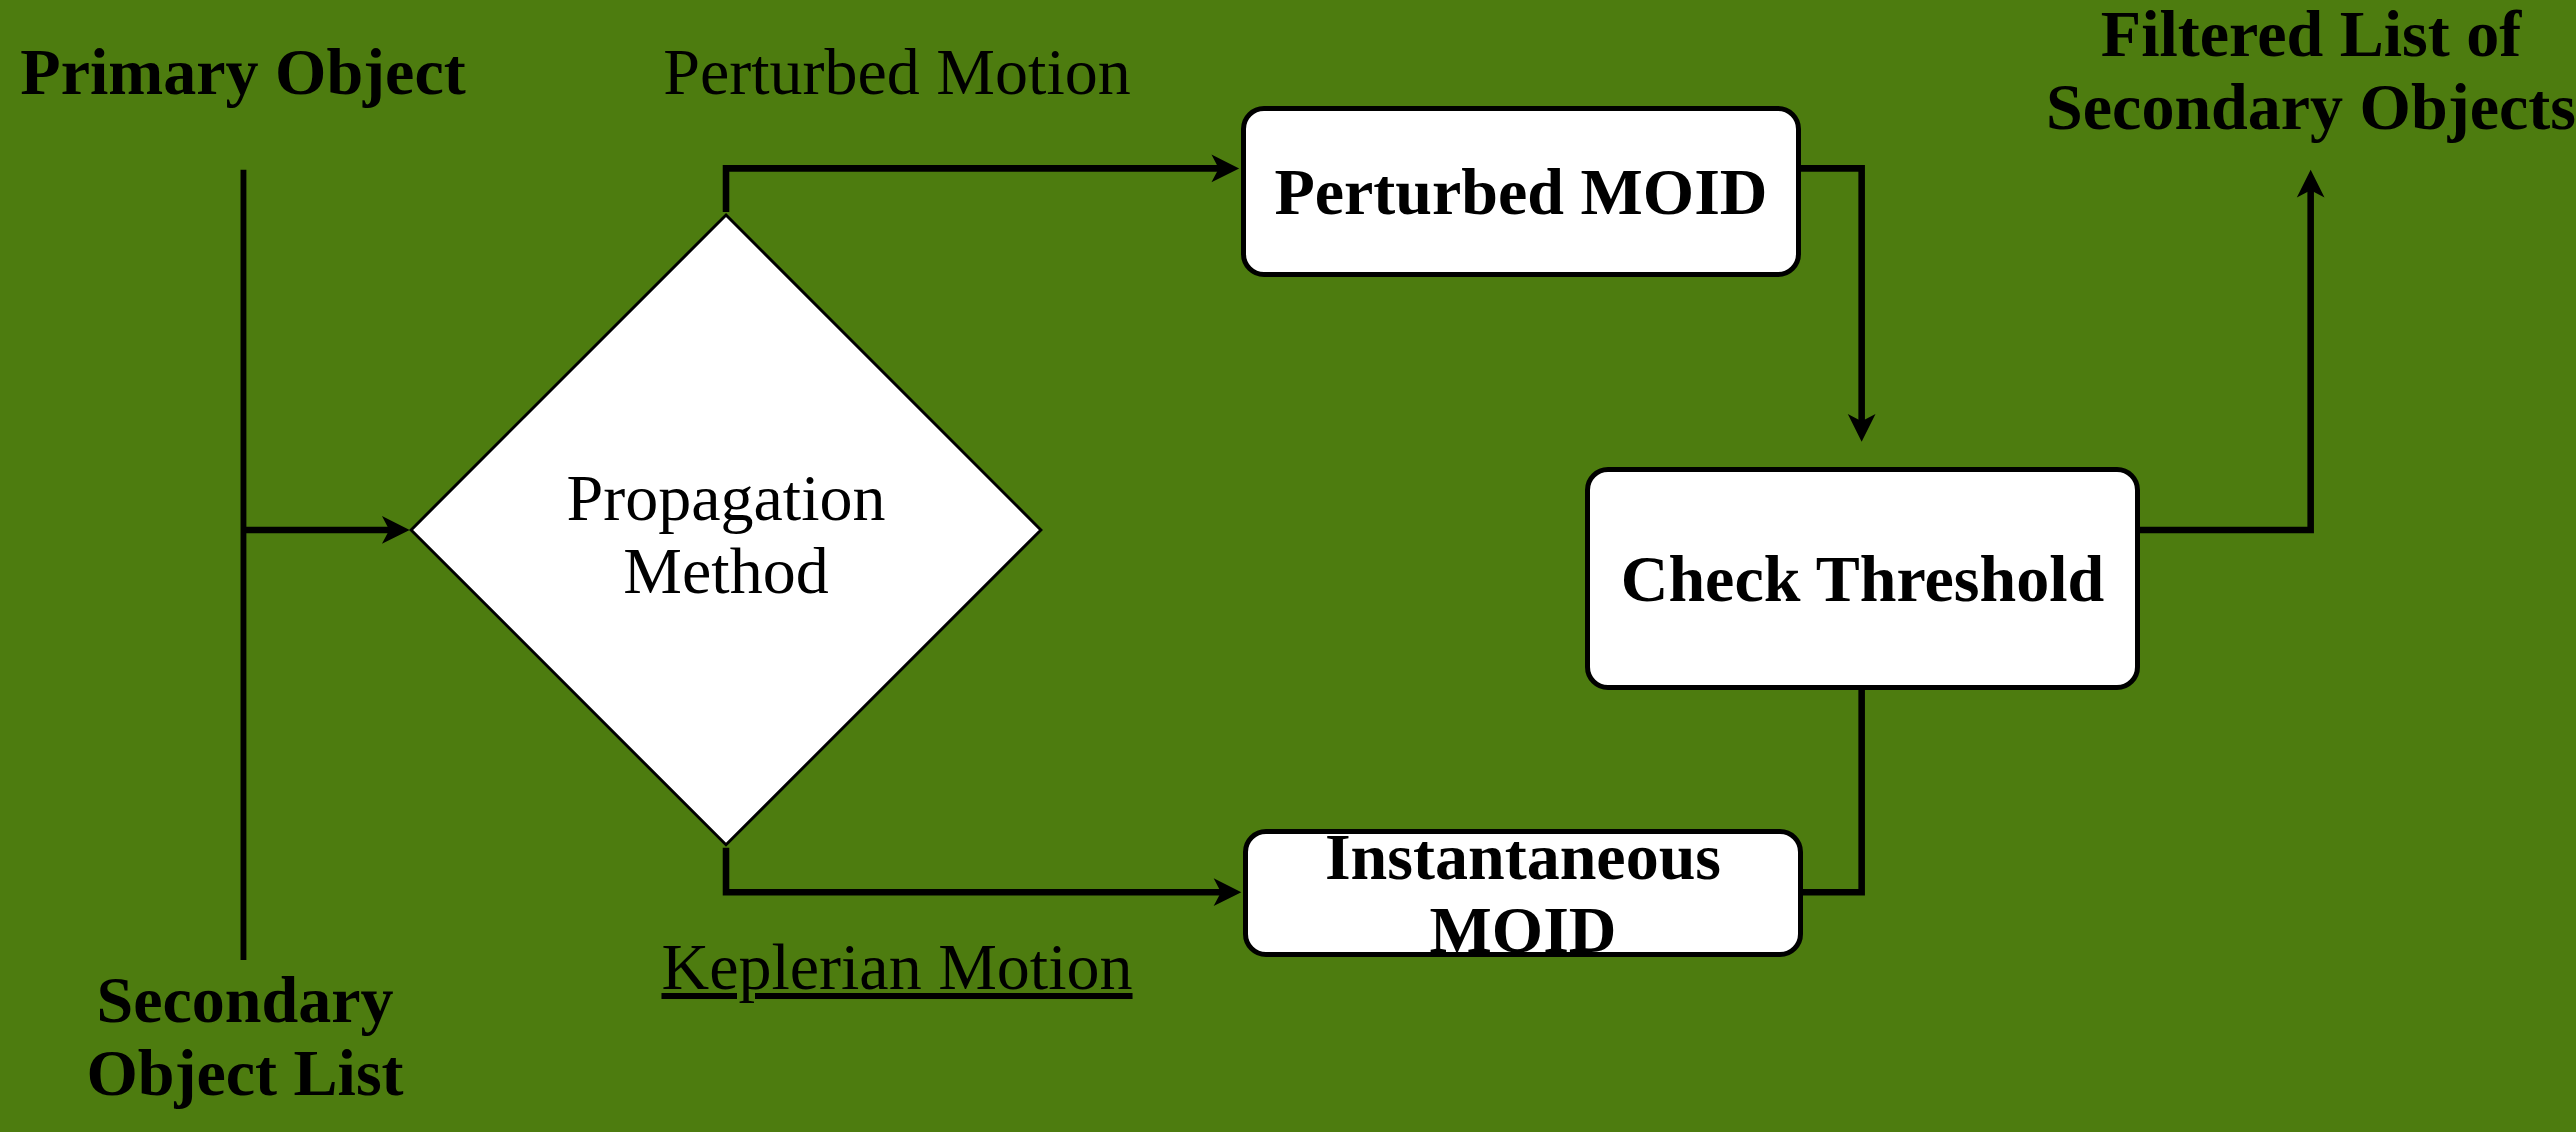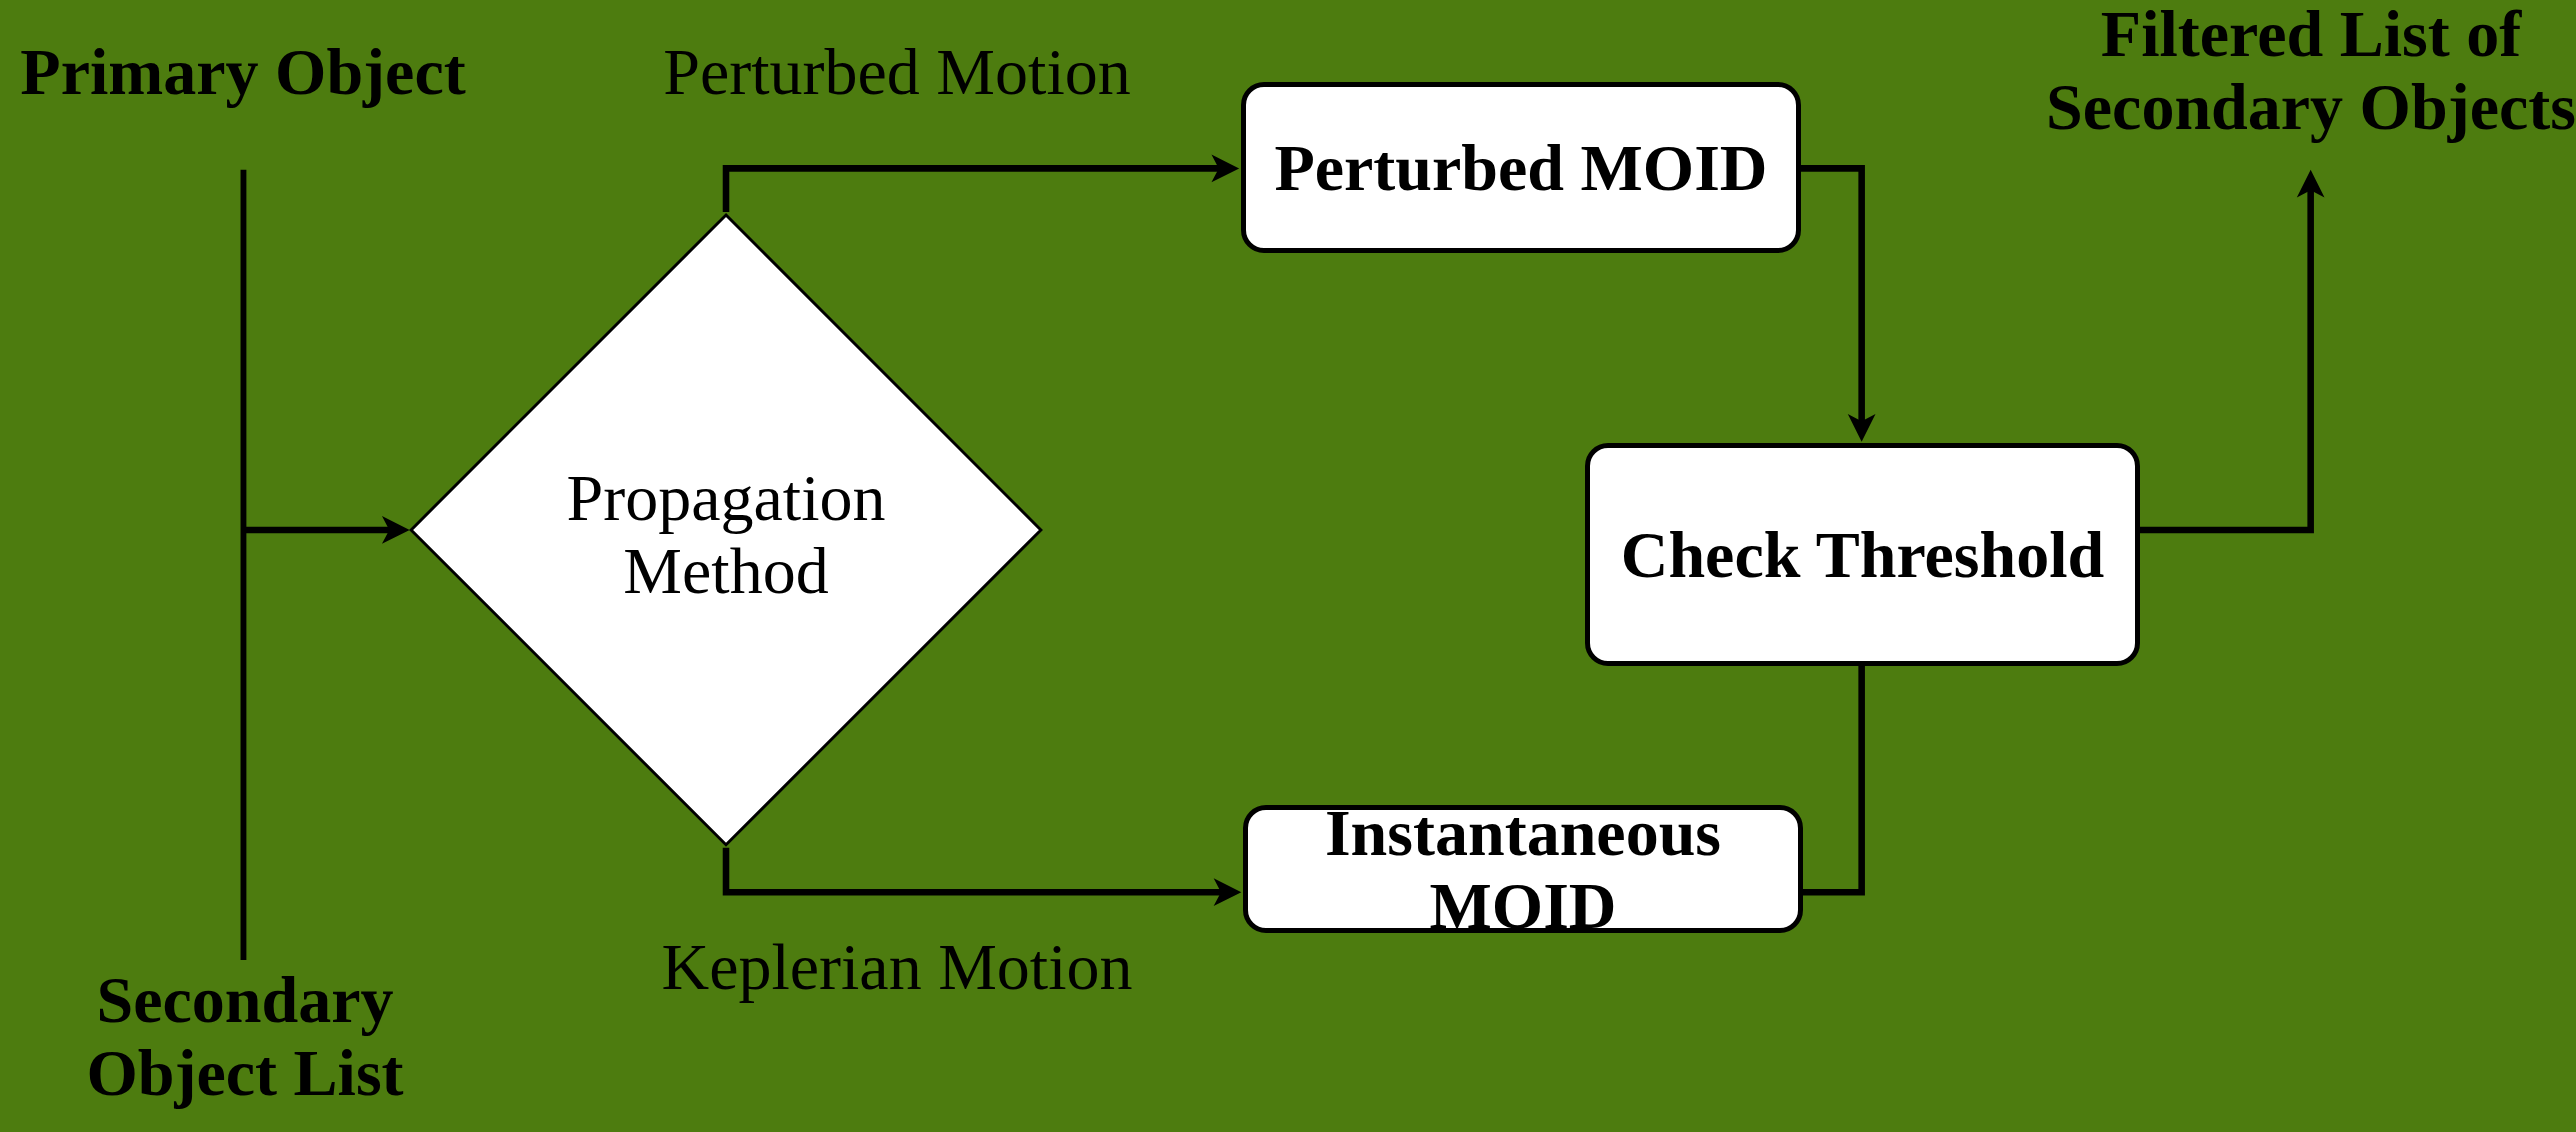--- a/index.html
+++ b/index.html
@@ -60,20 +60,21 @@
     border-radius: 23px;
     display: flex;
     flex-direction: column;
     align-items: center;
     justify-content: center;
     font-size: 66px;
     line-height: 73px;
     font-weight: 700;
     text-align: center;
     white-space: nowrap;
+    margin-top: 24px;
   }
   .boxnode span { display: block; }
 </style>
 </head>
 <body>
 
 <div class="stage">
 
   <svg class="wires" viewBox="0 0 3534 1553">
 
@@ -106,21 +107,21 @@
 
   <div class="label bold" style="left:245px; top:963px;">
     <span>Secondary</span>
     <span>Object List</span>
   </div>
 
   <div class="label" style="left:897px; top:35px;">
     <span>Perturbed Motion</span>
   </div>
 
-  <div class="label" style="left:897px; top:930px;">
+  <div class="label" style="left:897px; top:930px;text-decoration:underline;">
     <span>Keplerian Motion</span>
   </div>
 
   <div class="label bold" style="left:2311px; top:-2.9px;">
     <span>Filtered List of</span>
     <span>Secondary Objects</span>
   </div>
 
   <div class="label" style="left:726px; top:461px;">
     <span>Propagation</span>

